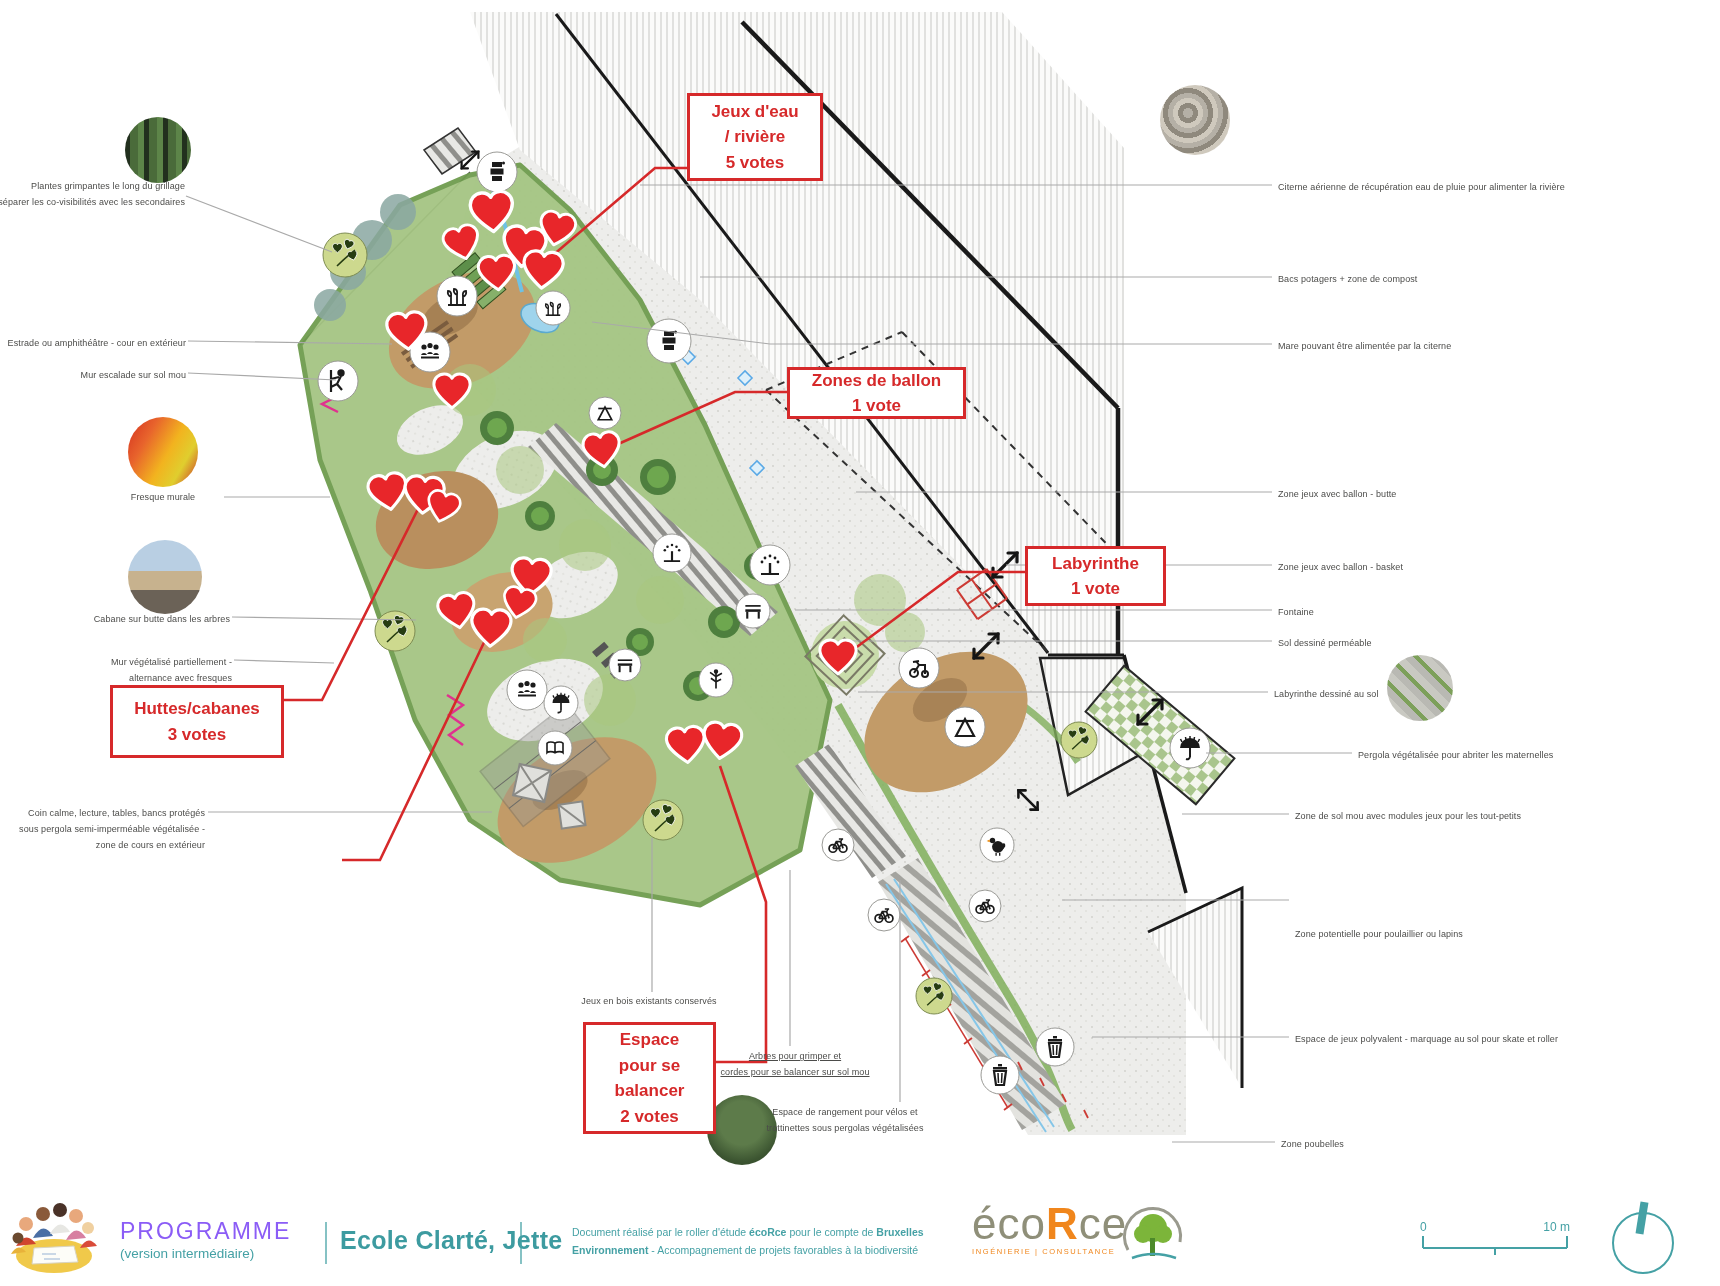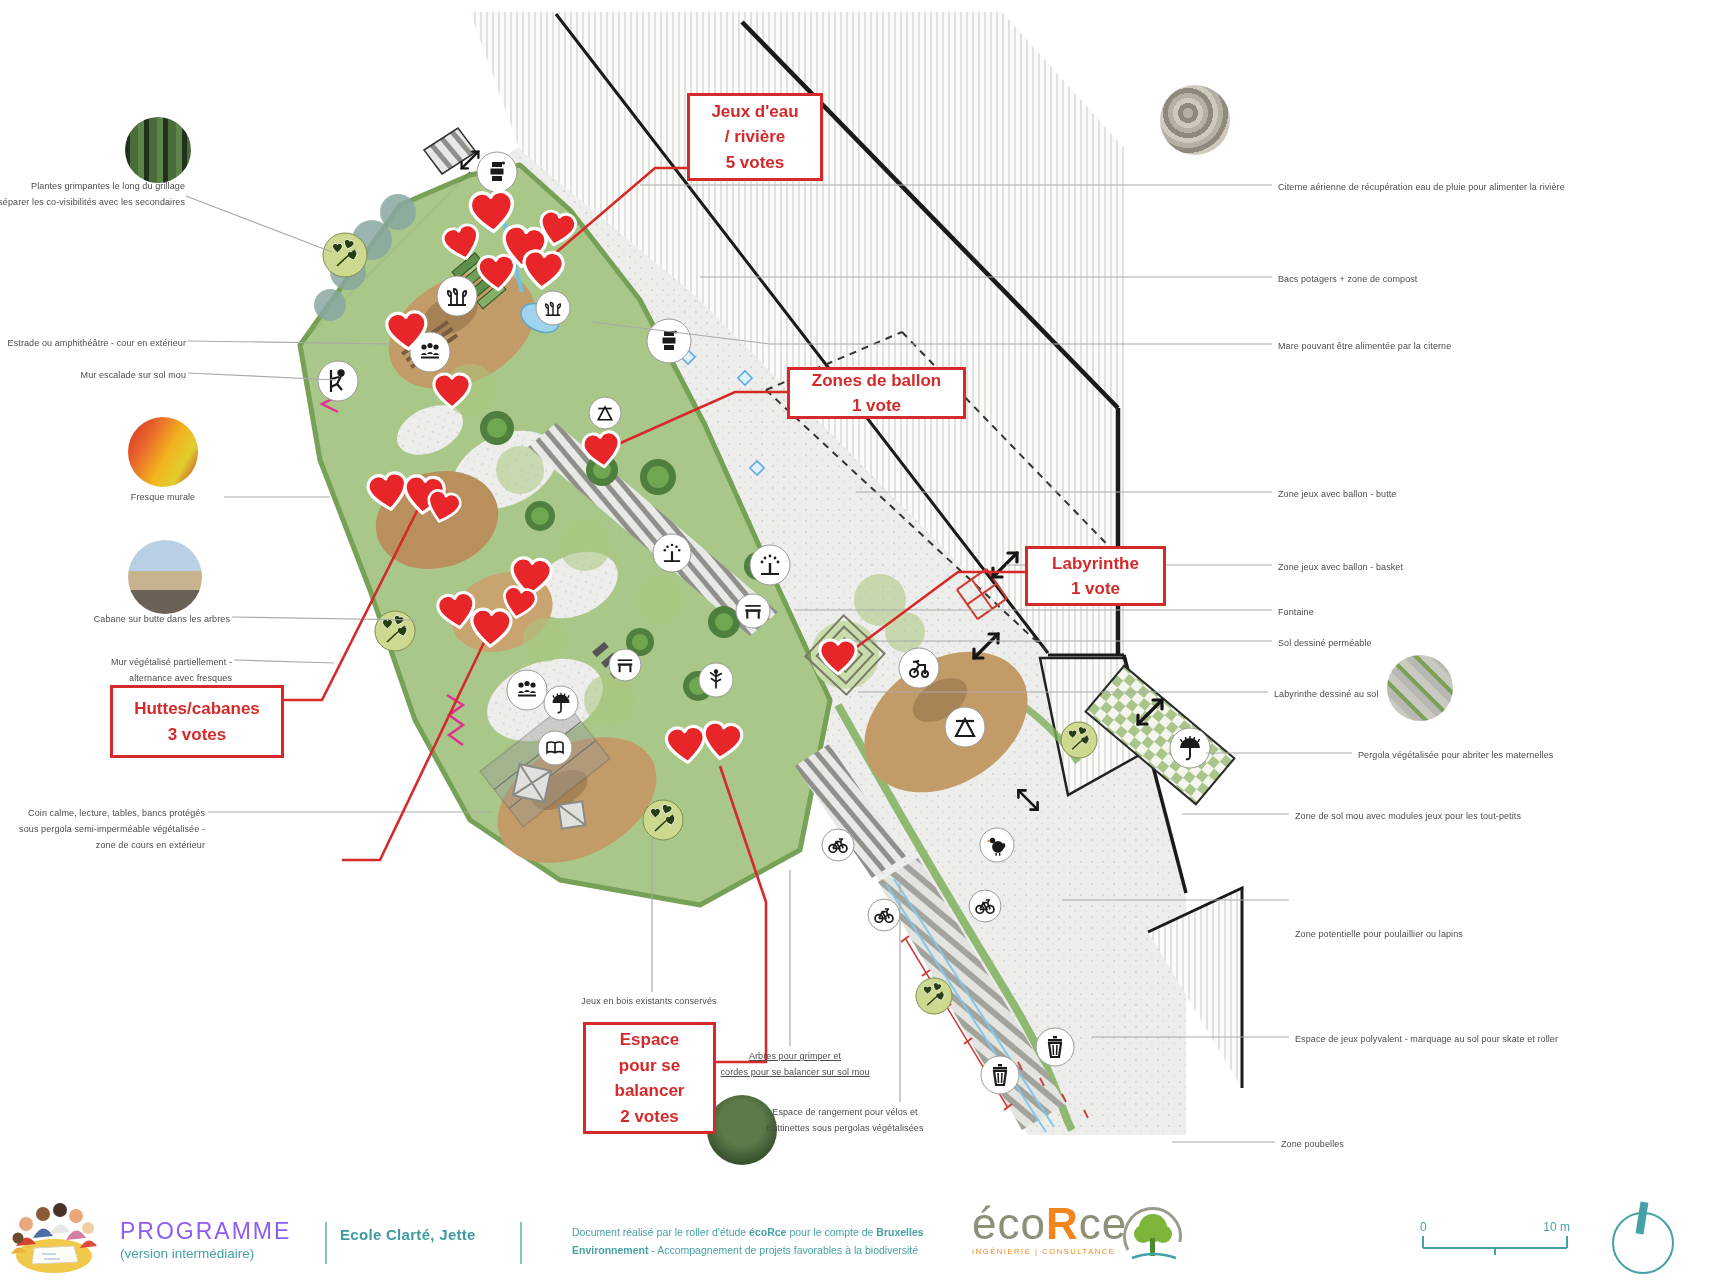--- a/index.html
+++ b/index.html
@@ -7,21 +7,21 @@
           font-family:"Liberation Sans",sans-serif;color:#4a4a48;}
   svg.plan{position:absolute;left:0;top:0;}
   .lbl{position:absolute;font-size:9px;line-height:1.75;color:#4c4c4a;white-space:pre-line;letter-spacing:.1px;}
   .photo{position:absolute;border-radius:50%;}
   .votebox{position:absolute;border:3px solid #d6292a;background:#fff;color:#d6292a;
            font-weight:700;font-size:17px;line-height:1.5;display:flex;align-items:center;
            justify-content:center;text-align:center;white-space:pre-line;}
   .vdiv{position:absolute;width:2px;background:#45a1a5;opacity:.65;}
   .prog-title{position:absolute;left:120px;top:1218px;font-size:23px;letter-spacing:2px;color:#8b5cf6;}
   .prog-sub{position:absolute;left:120px;top:1246px;font-size:13.5px;color:#45a1a5;}
-  .school{position:absolute;left:340px;top:1226px;font-size:15px;font-weight:700;color:#3d9ba0;letter-spacing:.3px;}
+  .school{position:absolute;left:340px;top:1226px;font-size:25px;font-weight:700;color:#3d9ba0;letter-spacing:.3px;}
   .credit{position:absolute;left:572px;top:1224px;font-size:10.5px;line-height:1.7;color:#45a1a5;white-space:nowrap;}
   .credit b{font-weight:700;}
   .ecologo{position:absolute;left:972px;top:1202px;line-height:1;}
   .ecologo .big{font-size:44px;font-weight:400;color:#8f8f79;letter-spacing:1px;}
   .ecologo .r{color:#f0861c;font-weight:700;}
   .ecologo .tag{font-size:7.5px;letter-spacing:1.6px;color:#f0861c;margin-top:2px;}
   .treelogo{position:absolute;left:1118px;top:1200px;}
   .scalebar{position:absolute;left:1420px;top:1220px;width:150px;color:#45a1a5;font-size:12px;}
   .scalebar .nums{display:flex;justify-content:space-between;}
   .north{position:absolute;left:1612px;top:1212px;width:58px;height:58px;border:2.5px solid #45a1a5;border-radius:50%;}

